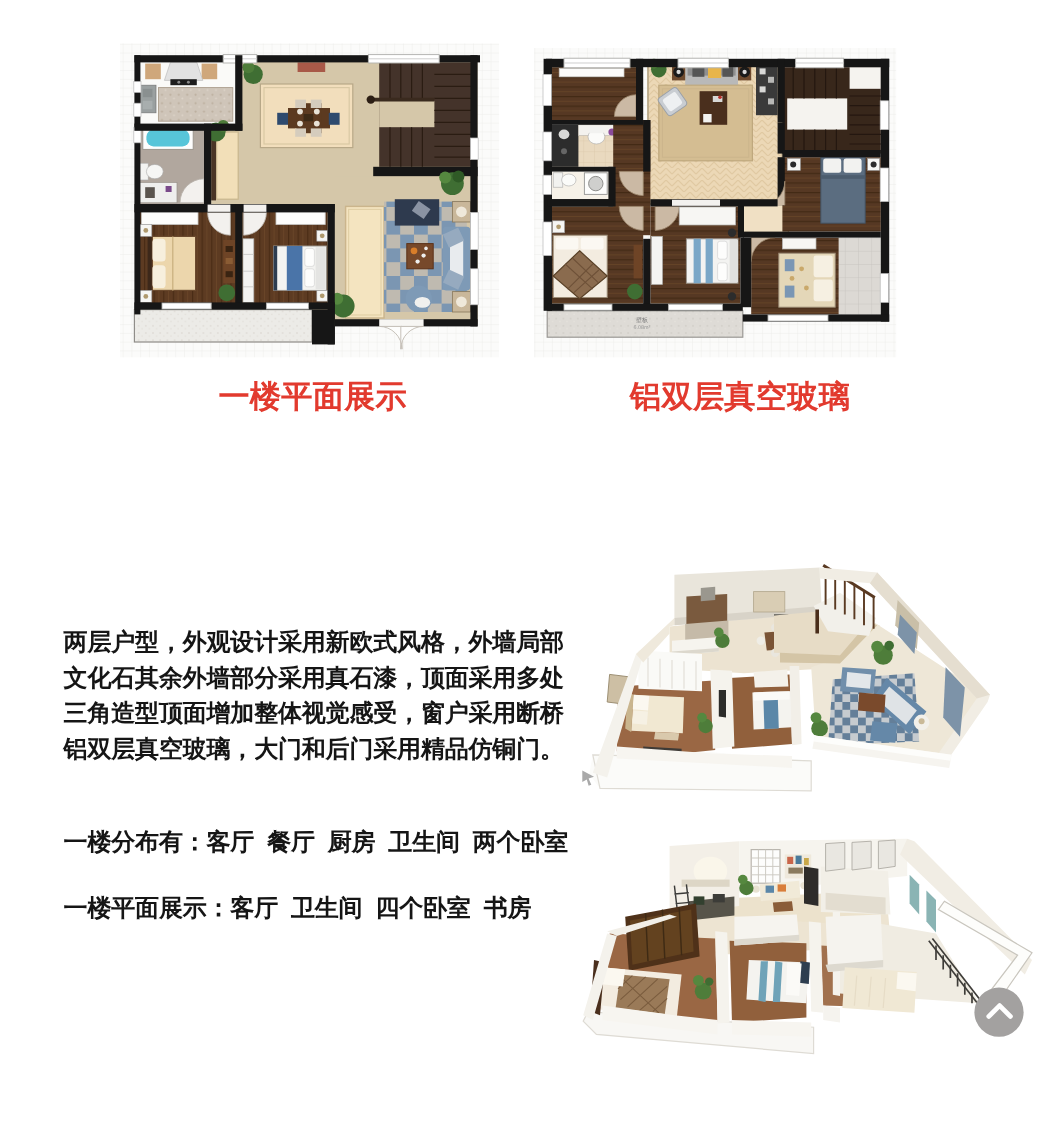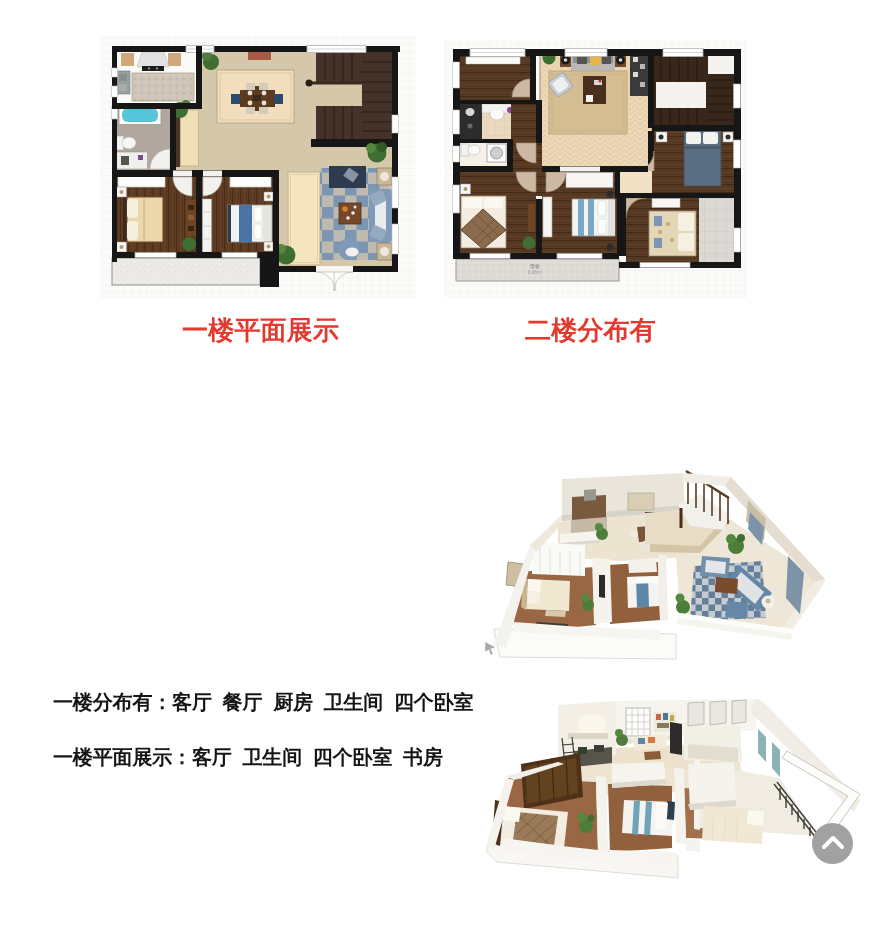--- a/index.html
+++ b/index.html
@@ -528,24 +528,25 @@
 
 <rect x="557" y="253.5" width="45" height="5" fill="#fff" stroke="#b3b3b0" stroke-width="0.7"></rect>
 
 <rect x="619" y="262" width="122" height="6" fill="#161616"></rect>
 
 <rect x="640" y="262.5" width="50" height="5" fill="#fff" stroke="#b3b3b0" stroke-width="0.7"></rect>
 </svg>
 
 <div class="cap" style="left:182px;top:313px;">一楼平面展示</div>
 
-<div class="cap" style="left:525px;top:313px;">二楼分布有</div>
-
-
-<div class="body-text" style="left:53px;top:688px;">一楼分布有：客厅  餐厅  厨房  卫生间  四个卧室</div>
+<div class="cap" style="left:525px;top:313px;">铝双层真空玻璃</div>
+
+<div class="body-text" style="left:53px;top:522px;">两层户型，外观设计采用新欧式风格，外墙局部<br>文化石其余外墙部分采用真石漆，顶面采用多处<br>三角造型顶面增加整体视觉感受，窗户采用断桥<br>铝双层真空玻璃，大门和后门采用精品仿铜门。</div>
+
+<div class="body-text" style="left:53px;top:688px;">一楼分布有：客厅  餐厅  厨房  卫生间  两个卧室</div>
 
 <div class="body-text" style="left:53px;top:743px;">一楼平面展示：客厅  卫生间  四个卧室  书房</div>
 
 <svg class="abs" style="left:480px;top:455px;" width="396" height="215" viewBox="480 455 396 215">
 <defs>
 <pattern id="rug3d" width="13" height="13" patternUnits="userSpaceOnUse">
           <rect width="13" height="13" fill="#c6cbcf"></rect>
           <rect width="6.5" height="6.5" fill="#647f99"></rect>
           <rect x="6.5" y="6.5" width="6.5" height="6.5" fill="#647f99"></rect>
         </pattern>

